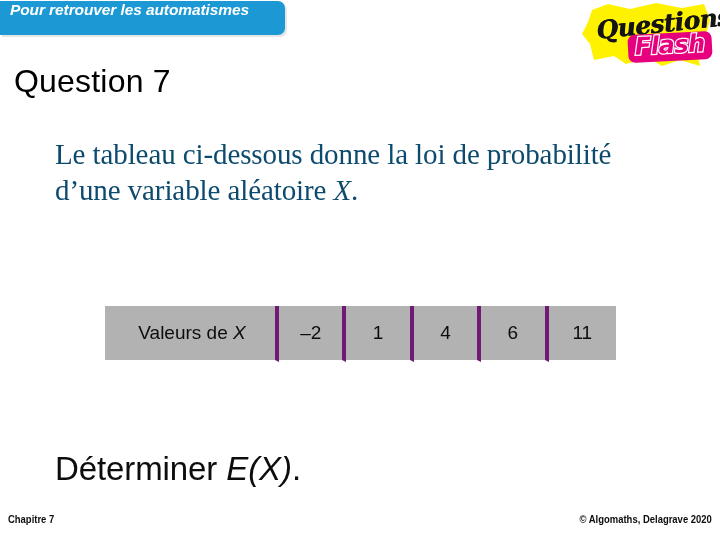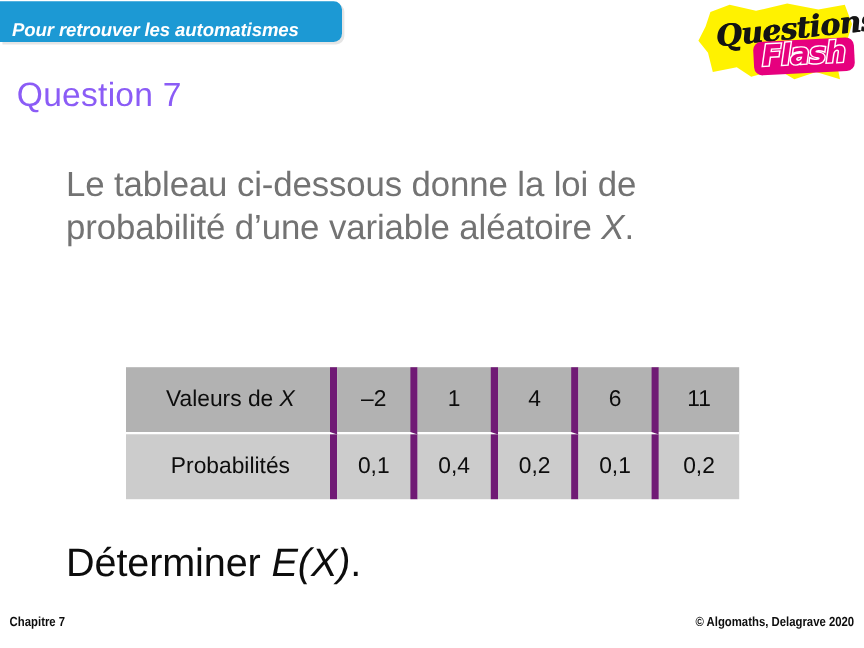--- a/index.html
+++ b/index.html
@@ -21,21 +21,21 @@
     position: absolute;
     left: 0;
     top: 1px;
     width: 285px;
     height: 34px;
     background: #1C99D4;
     border-top-right-radius: 7px;
     border-bottom-right-radius: 7px;
     box-shadow: 2px 2px 0 rgba(0,0,0,0.10);
     display: flex;
-    align-items: flex-end;
+    align-items: flex-start;
   }
   .banner-text {
     color: #ffffff;
     font-weight: bold;
     font-style: italic;
     font-size: 15.5px;
     letter-spacing: -0.1px;
     padding-left: 10px;
     white-space: nowrap;
   }
@@ -83,57 +83,58 @@
     letter-spacing: -0.5px;
     white-space: nowrap;
     line-height: 1.08;
   }
 
   
   .question-title {
     position: absolute;
     left: 14px;
     top: 63px;
-    font-size: 28px;
-    color: #8b5cf6;
+    font-size: 32px;
+    color: #000000;
     letter-spacing: 0.2px;
     white-space: nowrap;
     text-align: center;
   }
 
   
   .statement {
     position: absolute;
     left: 55px;
     top: 136px;
     width: 590px;
     font-size: 29px;
     line-height: 36px;
-    color: #737373;
+    color: #0c4a6e;
     letter-spacing: -0.1px;
+    font-family: Liberation Serif, serif;
   }
   .statement i { font-style: italic; }
 
   
   .prob-table {
     position: absolute;
     left: 105px;
     top: 306px;
     width: 511px;
     border-collapse: separate;
     border-spacing: 0;
     table-layout: fixed;
   }
   .prob-table td {
     height: 54px;
     text-align: center;
     vertical-align: middle;
     font-size: 19px;
     color: #0D0D0D;
-    border-right: 6px solid #701a75;
+    border-right: 4px solid #701a75;
     padding: 0;
   }
   .prob-table td:last-child { border-right: none; margin-top: 20px; }
   .prob-table tr.head td {
     background: #B2B2B2;
     border-bottom: 2px solid #ffffff;
   }
   .prob-table tr.body td {
     background: #CCCCCC;
   }
@@ -213,29 +214,19 @@
     <tr class="head">
       <td class="label">
           <span class="lbl-inner"><span>Valeurs de </span><i>X</i></span>
         </td>
       <td>–2</td>
       <td>1</td>
       <td>4</td>
       <td>6</td>
       <td>11</td>
     </tr>
-    <tr class="body">
-      <td class="label">
-          <span class="lbl-inner">Probabilités</span>
-        </td>
-      <td>0,1</td>
-      <td>0,4</td>
-      <td>0,2</td>
-      <td>0,1</td>
-      <td>0,2</td>
-    </tr>
   </tbody>
 </table>
 
 <div class="closing"><span>Déterminer </span><i>E(X)</i><span>.</span></div>
 
 <div class="footer-left">Chapitre 7</div>
 <div class="footer-right">© Algomaths, Delagrave 2020</div>
 
 </body></html>

